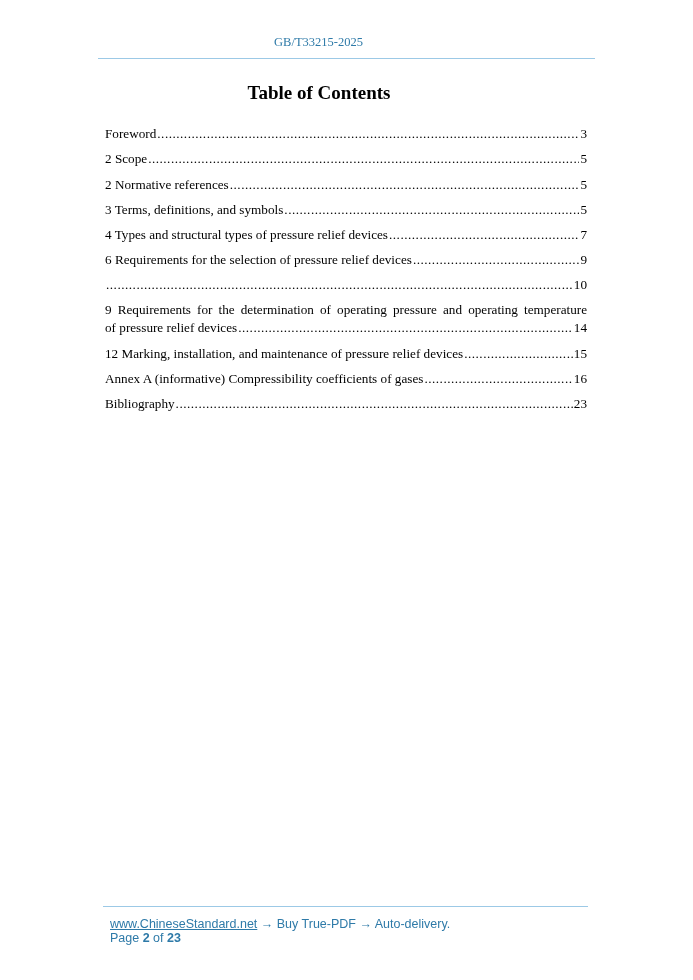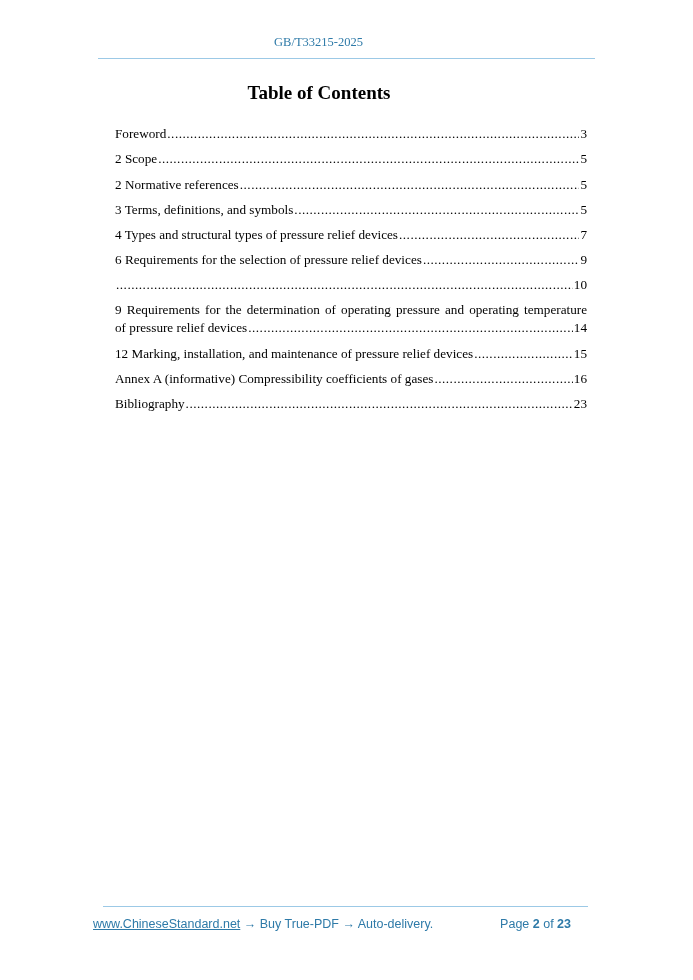--- a/index.html
+++ b/index.html
@@ -4,31 +4,31 @@
 <style>
   html, body { margin: 0; padding: 0; background: #ffffff; }
   body { width: 693px; height: 980px; position: relative; overflow: hidden;
          font-family: "Liberation Serif", serif; color: #000; }
   .header-code { position: absolute; top: 35px; left: 0; width: 637px; text-align: center;
                  font-size: 12.5px; color: #2e7aa8; }
   .header-line { position: absolute; top: 58px; left: 98px; width: 497px; height: 1px; background: #9cc9e6; }
   .title { position: absolute; top: 82px; left: 0; width: 638px; text-align: center;
            font-size: 19px; font-weight: bold; }
   .toc { position: absolute; top: 118px; left: 105px; width: 482px; font-size: 13.2px; }
-  .toc-entry { display: flex; align-items: flex-end; height: 25.2px; line-height: 18px; margin-left: 10px; }
+  .toc-entry { display: flex; align-items: flex-end; height: 25.2px; line-height: 18px; }
   .toc-entry .label { white-space: nowrap; }
   .toc-entry .dots { flex: 1; overflow: hidden; white-space: nowrap; margin: 0 1px; }
   .toc-entry .dots::after { content: "................................................................................................................................................................................................"; letter-spacing: 0.5px; }
   .toc-entry .page { white-space: nowrap; }
   .toc-entry.multi { height: auto; display: block; padding-top: 7px; }
   .toc-entry.multi .line1 { line-height: 18px; text-align: justify; text-align-last: justify; }
   .toc-entry.multi .line2 { display: flex; align-items: flex-end; line-height: 18px; }
   .footer-line { position: absolute; top: 906px; left: 103px; width: 485px; height: 1px; background: #9cc9e6; }
-  .footer { position: absolute; top: 917px; left: 93px; width: 478px; font-family: "Liberation Sans", sans-serif;
-            font-size: 12.5px; color: #2e7aa8; display: flex; justify-content: space-between; }
+  .footer { position: absolute; top: 917px; left: 110px; width: 478px; font-family: "Liberation Sans", sans-serif;
+            font-size: 12.5px; color: #2e7aa8; display: flex; justify-content: space-between; flex-direction: column; }
   .footer a { color: #2e7aa8; text-decoration: underline; }
   .footer .num { font-weight: bold; }
 </style>
 </head>
 <body>
 
 <div class="header-code">GB/T33215-2025</div>
 <div class="header-line"></div>
 
 <div class="title">Table of Contents</div>

